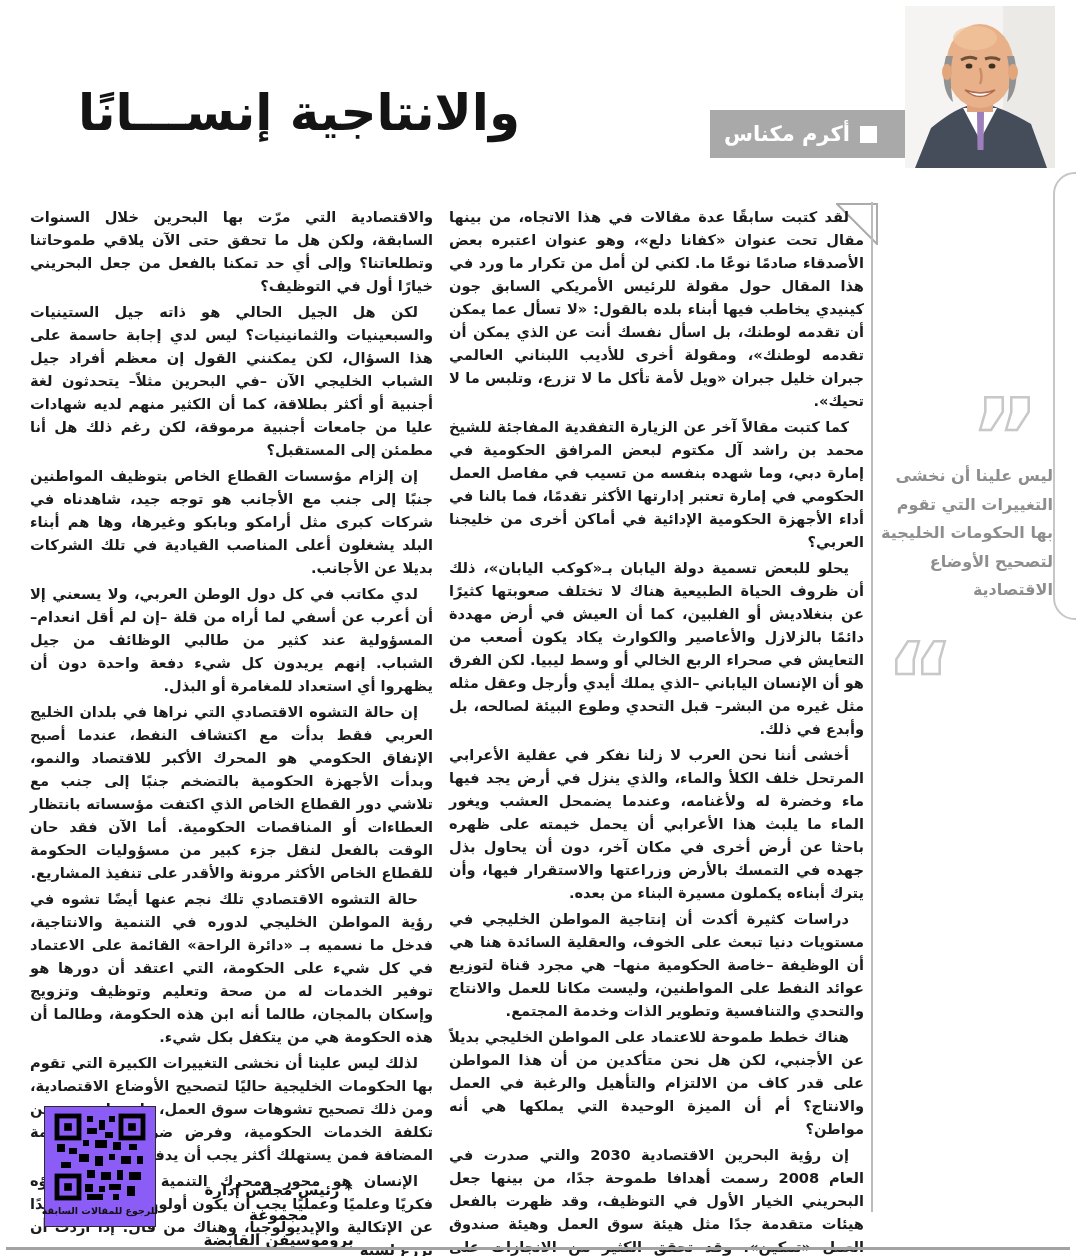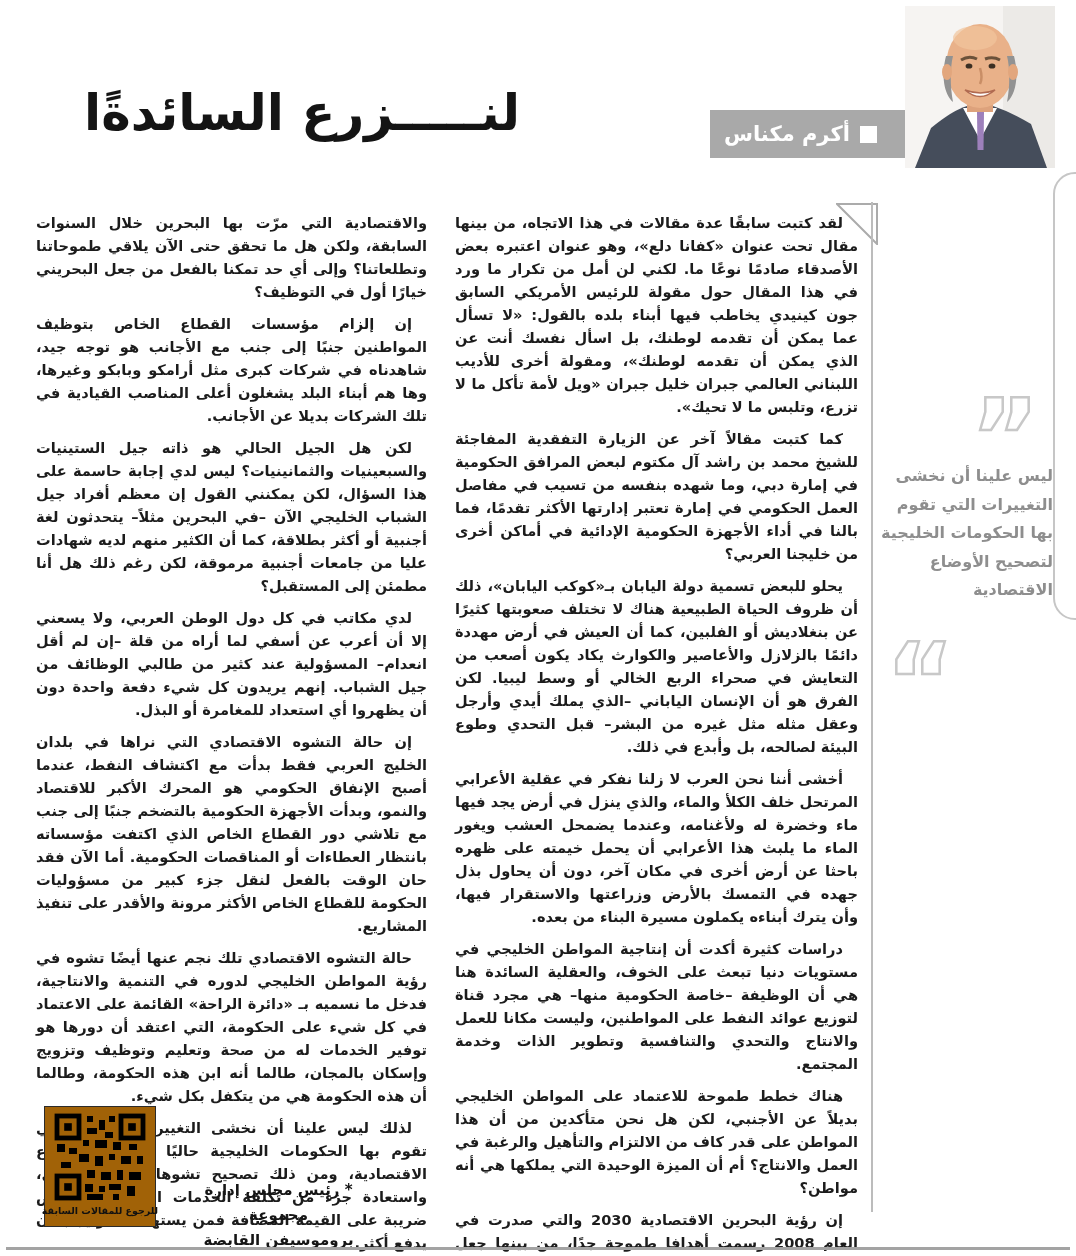--- a/index.html
+++ b/index.html
@@ -17,21 +17,21 @@
     display:flex;align-items:center;justify-content:flex-end;gap:10px;
     padding:0 0 0 14px;box-sizing:border-box;color:#fff;font-size:21px;font-weight:700;z-index:1;
   }
   .author-band .sq{width:17px;height:17px;background:#fff;flex:0 0 auto;}
   .author-photo{position:absolute;top:6px;left:905px;width:150px;height:162px;z-index:2;}
   
   .col{
     position:absolute;top:202px;font-size:14.6px;line-height:23px;font-weight:700;
     text-align:justify;color:#1c1c1c;
   }
-  .col p{margin:9px;text-indent:15px;}
+  .col p{margin:3px;text-indent:15px;}
   .col p.flush{text-indent:0;}
   .col-right{right:209px;width:421px;}
   .col-left{left:27px;width:409px;}
   .narrow-tail{margin-left:146px;text-indent:0;}
   .col-divider{position:absolute;top:202px;left:871px;width:2px;height:1010px;background:#bcbcbc;}
   .start-marker{position:absolute;top:203px;left:836px;line-height:0;}
   
   .pull-quote{
     position:absolute;top:462px;right:23px;width:172px;text-align:right;
     font-size:16px;line-height:28.5px;font-weight:700;color:#8e8e8e;
@@ -39,37 +39,37 @@
   .quote-mark{position:absolute;line-height:0;}
   .quote-top{top:396px;right:36px;}
   .quote-bottom{top:640px;right:121px;}
   .side-tab{
     position:absolute;top:172px;left:1053px;width:46px;height:448px;
     border:2px solid #c6c6c6;border-radius:22px;box-sizing:border-box;background:#fff;
   }
   
   .qr-box{
     position:absolute;left:44px;top:1106px;width:112px;height:121px;
-    border:1.5px solid #2b2b2b;box-sizing:border-box;background:#a16207;
+    border:1.5px solid #2b2b2b;box-sizing:border-box;background:#8b5cf6;
     display:flex;flex-direction:column;align-items:center;justify-content:flex-start;
     padding:5px 4px 2px;gap:3px;
   }
   .qr-caption{font-size:9.5px;font-weight:700;color:#111;white-space:nowrap;}
   .signature{
     position:absolute;left:196px;top:1178px;width:165px;text-align:center;
     font-size:15px;line-height:25px;font-weight:700;color:#151515;
   }
   .bottom-rule{position:absolute;left:6px;right:6px;top:1247px;height:3px;background:#a3a3a3;}
 </style>
 </head>
 <body>
 
 <div class="page">
 
-  <div class="article-title">لنـــــزرع السائدةًا</div>
+  <div class="article-title">والانتاجية إنســـانًا</div>
 
   <div class="author-band">
     <span class="sq"></span>
     <span>أكرم مكناس</span>
   </div>
 
   <div class="author-photo">
     <svg width="150" height="162" viewBox="0 0 150 162" xmlns="http://www.w3.org/2000/svg">
       <rect width="150" height="162" fill="#f6f4f2"></rect>
       <rect x="98" width="52" height="162" fill="#eceae7"></rect>
@@ -111,22 +111,22 @@
     <p>كما كتبت مقالاً آخر عن الزيارة التفقدية المفاجئة للشيخ محمد بن راشد آل مكتوم لبعض المرافق الحكومية في إمارة دبي، وما شهده بنفسه من تسيب في مفاصل العمل الحكومي في إمارة تعتبر إدارتها الأكثر تقدمًا، فما بالنا في أداء الأجهزة الحكومية الإدائية في أماكن أخرى من خليجنا العربي؟</p>
     <p>يحلو للبعض تسمية دولة اليابان بـ«كوكب اليابان»، ذلك أن ظروف الحياة الطبيعية هناك لا تختلف صعوبتها كثيرًا عن بنغلاديش أو الفلبين، كما أن العيش في أرض مهددة دائمًا بالزلازل والأعاصير والكوارث يكاد يكون أصعب من التعايش في صحراء الربع الخالي أو وسط ليبيا. لكن الفرق هو أن الإنسان الياباني –الذي يملك أيدي وأرجل وعقل مثله مثل غيره من البشر– قبل التحدي وطوع البيئة لصالحه، بل وأبدع في ذلك.</p>
     <p>أخشى أننا نحن العرب لا زلنا نفكر في عقلية الأعرابي المرتحل خلف الكلأ والماء، والذي ينزل في أرض يجد فيها ماء وخضرة له ولأغنامه، وعندما يضمحل العشب ويغور الماء ما يلبث هذا الأعرابي أن يحمل خيمته على ظهره باحثا عن أرض أخرى في مكان آخر، دون أن يحاول بذل جهده في التمسك بالأرض وزراعتها والاستقرار فيها، وأن يترك أبناءه يكملون مسيرة البناء من بعده.</p>
     <p>دراسات كثيرة أكدت أن إنتاجية المواطن الخليجي في مستويات دنيا تبعث على الخوف، والعقلية السائدة هنا هي أن الوظيفة –خاصة الحكومية منها– هي مجرد قناة لتوزيع عوائد النفط على المواطنين، وليست مكانا للعمل والانتاج والتحدي والتنافسية وتطوير الذات وخدمة المجتمع.</p>
     <p>هناك خطط طموحة للاعتماد على المواطن الخليجي بديلاً عن الأجنبي، لكن هل نحن متأكدين من أن هذا المواطن على قدر كاف من الالتزام والتأهيل والرغبة في العمل والانتاج؟ أم أن الميزة الوحيدة التي يملكها هي أنه مواطن؟</p>
     <p>إن رؤية البحرين الاقتصادية 2030 والتي صدرت في العام 2008 رسمت أهدافا طموحة جدًا، من بينها جعل البحريني الخيار الأول في التوظيف، وقد ظهرت بالفعل هيئات متقدمة جدًا مثل هيئة سوق العمل وهيئة صندوق العمل «تمكين»، وقد تحقق الكثير من الانجازات على الرغم من التحديات السياسية</p>
   </div>
 
   <div class="col col-left">
     <p class="flush">والاقتصادية التي مرّت بها البحرين خلال السنوات السابقة، ولكن هل ما تحقق حتى الآن يلاقي طموحاتنا وتطلعاتنا؟ وإلى أي حد تمكنا بالفعل من جعل البحريني خيارًا أول في التوظيف؟</p>
+    <p>لكن هل الجيل الحالي هو ذاته جيل الستينيات والسبعينيات والثمانينيات؟ ليس لدي إجابة حاسمة على هذا السؤال، لكن يمكنني القول إن معظم أفراد جيل الشباب الخليجي الآن –في البحرين مثلاً– يتحدثون لغة أجنبية أو أكثر بطلاقة، كما أن الكثير منهم لديه شهادات عليا من جامعات أجنبية مرموقة، لكن رغم ذلك هل أنا مطمئن إلى المستقبل؟</p>
     <p>إن إلزام مؤسسات القطاع الخاص بتوظيف المواطنين جنبًا إلى جنب مع الأجانب هو توجه جيد، شاهدناه في شركات كبرى مثل أرامكو وبابكو وغيرها، وها هم أبناء البلد يشغلون أعلى المناصب القيادية في تلك الشركات بديلا عن الأجانب.</p>
-    <p>لكن هل الجيل الحالي هو ذاته جيل الستينيات والسبعينيات والثمانينيات؟ ليس لدي إجابة حاسمة على هذا السؤال، لكن يمكنني القول إن معظم أفراد جيل الشباب الخليجي الآن –في البحرين مثلاً– يتحدثون لغة أجنبية أو أكثر بطلاقة، كما أن الكثير منهم لديه شهادات عليا من جامعات أجنبية مرموقة، لكن رغم ذلك هل أنا مطمئن إلى المستقبل؟</p>
     <p>لدي مكاتب في كل دول الوطن العربي، ولا يسعني إلا أن أعرب عن أسفي لما أراه من قلة –إن لم أقل انعدام– المسؤولية عند كثير من طالبي الوظائف من جيل الشباب. إنهم يريدون كل شيء دفعة واحدة دون أن يظهروا أي استعداد للمغامرة أو البذل.</p>
     <p>إن حالة التشوه الاقتصادي التي نراها في بلدان الخليج العربي فقط بدأت مع اكتشاف النفط، عندما أصبح الإنفاق الحكومي هو المحرك الأكبر للاقتصاد والنمو، وبدأت الأجهزة الحكومية بالتضخم جنبًا إلى جنب مع تلاشي دور القطاع الخاص الذي اكتفت مؤسساته بانتظار العطاءات أو المناقصات الحكومية. أما الآن فقد حان الوقت بالفعل لنقل جزء كبير من مسؤوليات الحكومة للقطاع الخاص الأكثر مرونة والأقدر على تنفيذ المشاريع.</p>
     <p>حالة التشوه الاقتصادي تلك نجم عنها أيضًا تشوه في رؤية المواطن الخليجي لدوره في التنمية والانتاجية، فدخل ما نسميه بـ «دائرة الراحة» القائمة على الاعتماد في كل شيء على الحكومة، التي اعتقد أن دورها هو توفير الخدمات له من صحة وتعليم وتوظيف وتزويج وإسكان بالمجان، طالما أنه ابن هذه الحكومة، وطالما أن هذه الحكومة هي من يتكفل بكل شيء.</p>
     <p>لذلك ليس علينا أن نخشى التغييرات الكبيرة التي تقوم بها الحكومات الخليجية حاليًا لتصحيح الأوضاع الاقتصادية، ومن ذلك تصحيح تشوهات سوق العمل، واستعادة جزء من تكلفة الخدمات الحكومية، وفرض ضريبة على القيمة المضافة فمن يستهلك أكثر يجب أن يدفع أكثر.</p>
     <p>الإنسان هو محور ومحرك التنمية والتطور، وبناؤه فكريًا وعلميًا وعمليًا يجب أن يكون أولوية الأولويات، بعيدًا عن الإتكالية والإيديولوجيا، وهناك من قال: إذا أردت أن تزرع لسنة</p>
     <p class="flush narrow-tail">فازرع قمحًا، وإذا أردت أن تزرع لعشر سنوات فازرع شجرة، أما إذا أردت أن تزرع لمئة سنة فازرع إنسانًا.</p>
   </div>
 
   <div class="quote-mark quote-top">
     <svg width="70" height="60" viewBox="0 0 70 60" xmlns="http://www.w3.org/2000/svg">

